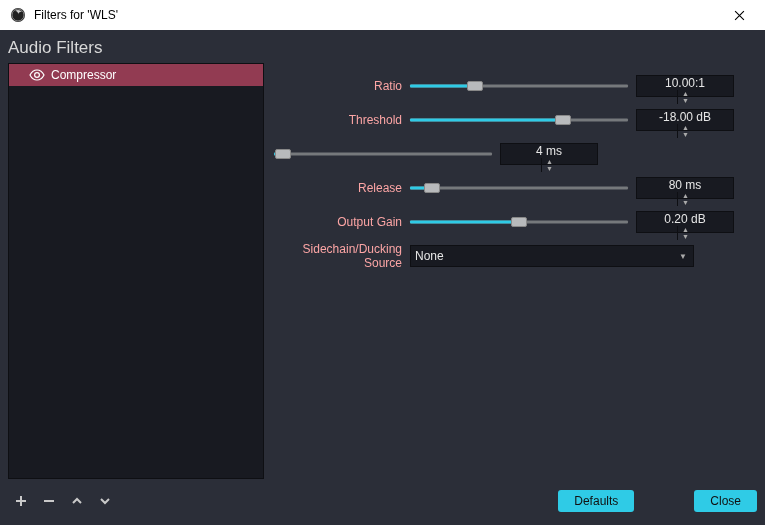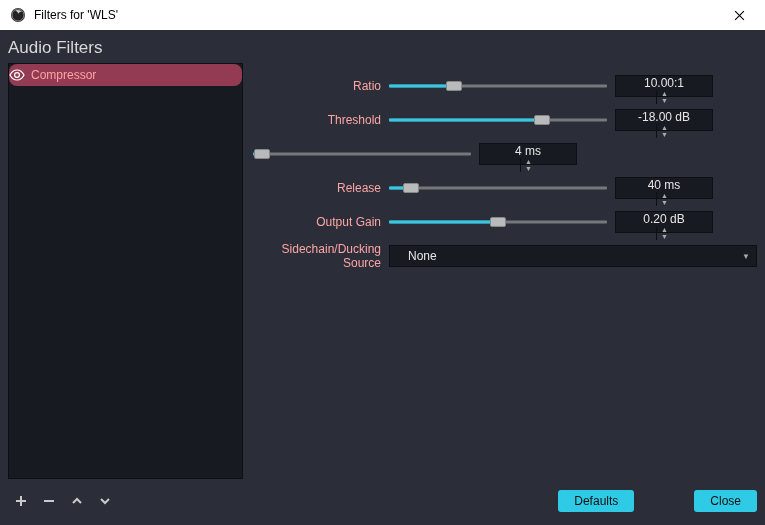--- a/index.html
+++ b/index.html
@@ -9,39 +9,39 @@
   .titlebar .obs-logo { width: 16px; height: 16px; margin-right: 8px; }
   .titlebar .title { flex: 1; }
   .titlebar .close-x { width: 40px; height: 30px; display: flex; align-items: center; justify-content: center; font-size: 15px; cursor: default; }
   
   .body-area { padding: 8px; display: flex; flex-direction: column; height: calc(525px - 30px); }
   .section-label { font-size: 17px; margin-bottom: 5px; }
   
   .main-row { display: flex; gap: 10px; flex: 1; min-height: 0; }
   
   .filter-list { width: 256px; background: #181a21; border: 1px solid #0e0f13; display: flex; flex-direction: column; }
-  .filter-item { display: flex; align-items: center; height: 22px; padding: 0 0; gap: 6px; color: #fca5a5; border-radius: 8px; }
+  .filter-item { display: flex; align-items: center; height: 22px; padding: 0 20px; gap: 6px; color: #ffffff; }
   .filter-item.selected { background: #923b52; }
   .eye-icon { width: 16px; height: 16px; display: inline-flex; align-items: center; justify-content: center; }
   
   .params { flex: 1; padding-top: 6px; }
   .param-row { display: flex; align-items: center; height: 34px; gap: 8px; }
   .param-label { width: 128px; text-align: right; font-size: 12px; color: #fca5a5; }
   
   .slider { position: relative; width: 218px; height: 18px; }
   .slider-track { position: absolute; top: 50%; left: 0; right: 0; height: 3px; background: #76797c; transform: translateY(-50%); border-radius: 1px; }
   .slider-fill { position: absolute; top: 50%; left: 0; height: 3px; background: #2fcbe6; transform: translateY(-50%); border-radius: 1px; }
   .slider-thumb { position: absolute; top: 50%; width: 16px; height: 10px; background: #b8babc; border: 1px solid #888; border-radius: 2px; transform: translate(-50%, -50%); }
   
   .spinbox { width: 98px; height: 22px; background: #181a21; border: 1px solid #0e0f13; display: flex; align-items: center; position: relative; color: #e6e6e6; flex-direction: column; }
   .spinbox .val { flex: 1; padding: 0 6px; font-size: 12px; }
   .spinbox .arrows { width: 16px; height: 100%; display: flex; flex-direction: column; border-left: 1px solid #0e0f13; }
   .spinbox .arrow { flex: 1; display: flex; align-items: center; justify-content: center; font-size: 7px; color: #aaa; cursor: default; }
   
-  .dropdown { width: 368px; height: 22px; background: #181a21; border: 1px solid #0e0f13; display: flex; align-items: center; padding: 0 18px; position: relative; color: #e6e6e6; }
+  .dropdown { width: 284px; height: 22px; background: #181a21; border: 1px solid #0e0f13; display: flex; align-items: center; padding: 0 4px; position: relative; color: #e6e6e6; }
   .dropdown .dd-arrow { position: absolute; right: 6px; font-size: 8px; color: #aaa; }
   
   .bottom-bar { display: flex; align-items: center; height: 32px; margin-top: 6px; }
   .list-tools { display: flex; gap: 10px; align-items: center; padding-left: 4px; }
   .tool-btn { width: 18px; height: 18px; display: flex; align-items: center; justify-content: center; color: #c9c9c9; font-size: 18px; cursor: default; }
   .spacer { flex: 1; }
   .btn { height: 22px; padding: 0 16px; background: #2fcbe6; color: #111; border-radius: 3px; display: flex; align-items: center; font-size: 12px; cursor: default; border: none; }
 </style>
 </head>
 <body>
@@ -128,21 +128,21 @@
       </div>
 
       <div class="param-row">
         <div class="param-label">Release</div>
         <div class="slider">
           <div class="slider-track"></div>
           <div class="slider-fill" style="width:10%"></div>
           <div class="slider-thumb" style="left:10%"></div>
         </div>
         <div class="spinbox">
-          <span class="val">40 ms</span>
+          <span class="val">80 ms</span>
           <span class="arrows">
               <span class="arrow">▲</span>
               <span class="arrow">▼</span>
             </span>
         </div>
       </div>
 
       <div class="param-row">
         <div class="param-label">Output Gain</div>
         <div class="slider">

